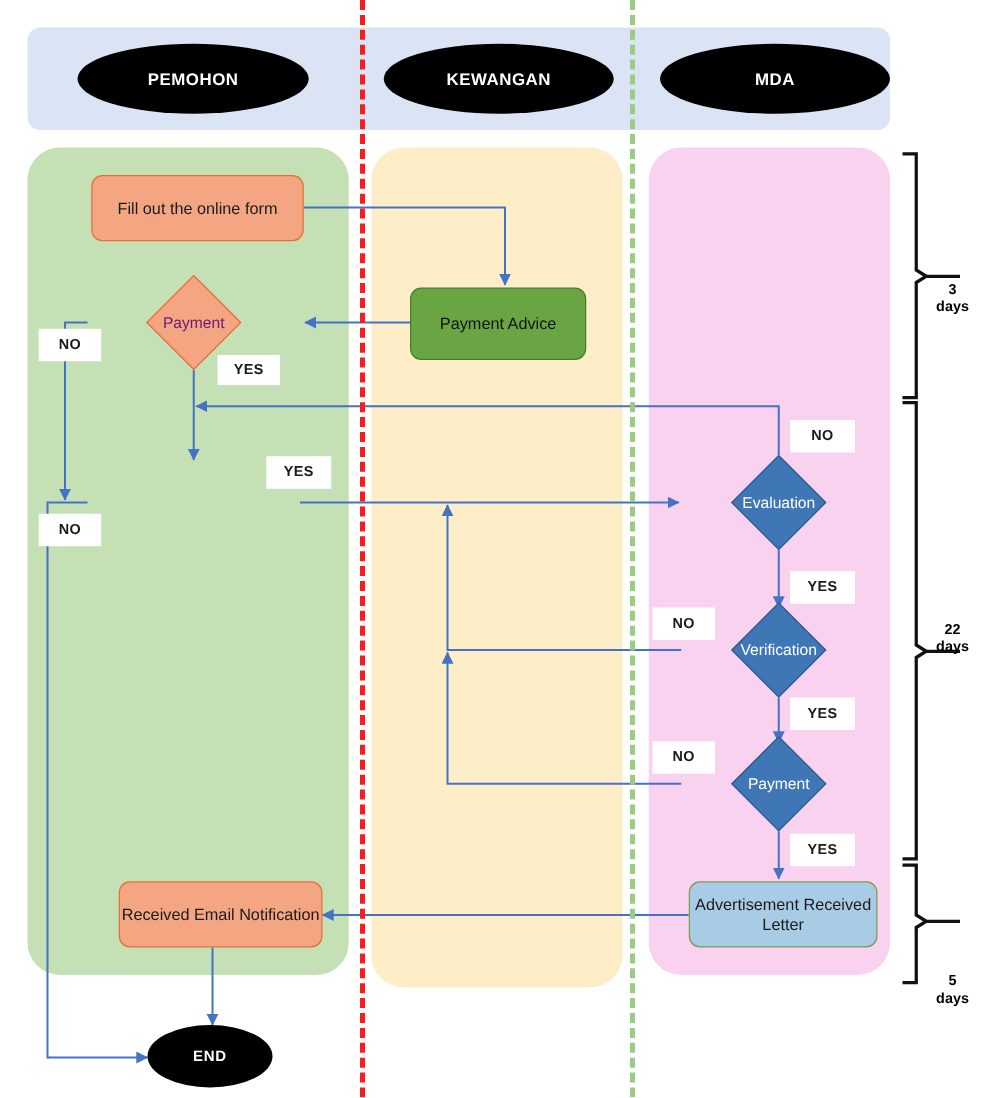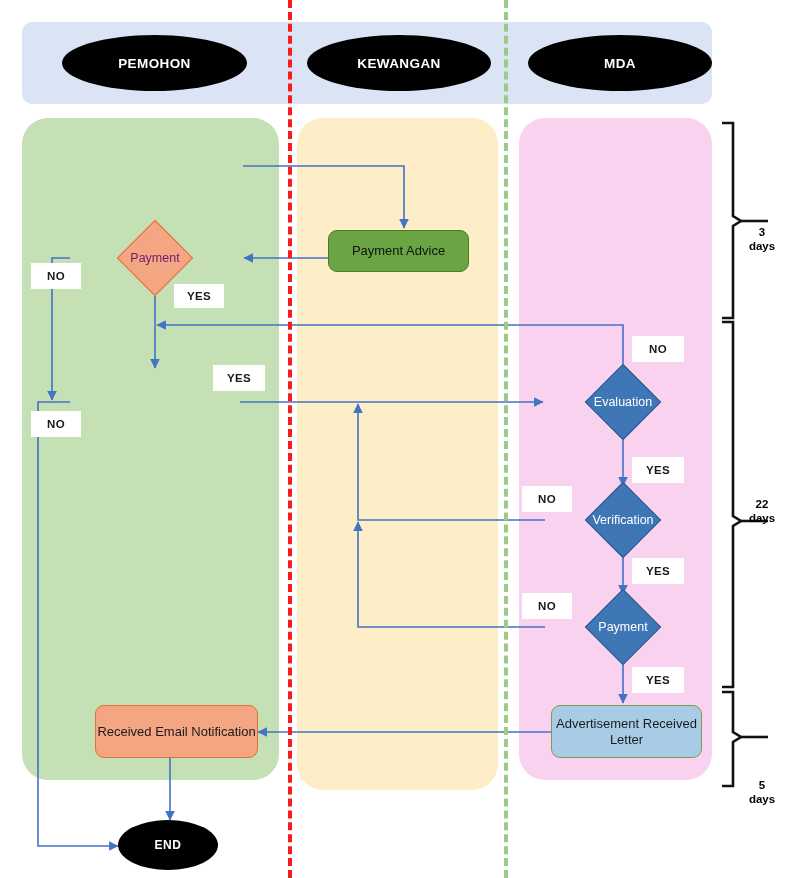--- a/index.html
+++ b/index.html
@@ -111,32 +111,33 @@
       <path d="M545,627 L358,627 L358,522" marker-end="url(#ah)"></path>
 
       <path d="M623,665 L623,703" marker-end="url(#ah)"></path>
 
       <path d="M551,732 L258,732" marker-end="url(#ah)"></path>
 
       <path d="M170,758 L170,820" marker-end="url(#ah)"></path>
     </g>
   </svg>
 
+  <div class="node proc orange" style="left:73px;top:140px;width:170px;height:53px;">Fill out the online form</div>
 
   <div class="diamond orange" style="left:70px;top:220px;width:170px;height:76px;">
     <div class="dshape" style="width:54px;height:54px;"></div>
     <div class="dlabel">Payment</div>
   </div>
 
 
   <div class="node proc orange" style="left:95px;top:705px;width:163px;height:53px;text-align:center;">Received Email Notification</div>
 
   <div class="node terminator" style="left:118px;top:820px;width:100px;height:50px;">END</div>
 
-  <div class="node proc green-box" style="left:328px;top:230px;width:141px;height:42px;">Payment Advice</div>
+  <div class="node proc green-box" style="left:328px;top:230px;width:141px;height:58px;">Payment Advice</div>
 
   <div class="diamond blue" style="left:545px;top:364px;width:156px;height:76px;">
     <div class="dshape" style="width:54px;height:54px;"></div>
     <div class="dlabel">Evaluation</div>
   </div>
 
   <div class="diamond blue" style="left:545px;top:482px;width:156px;height:76px;">
     <div class="dshape" style="width:54px;height:54px;"></div>
     <div class="dlabel">Verification</div>
   </div>

